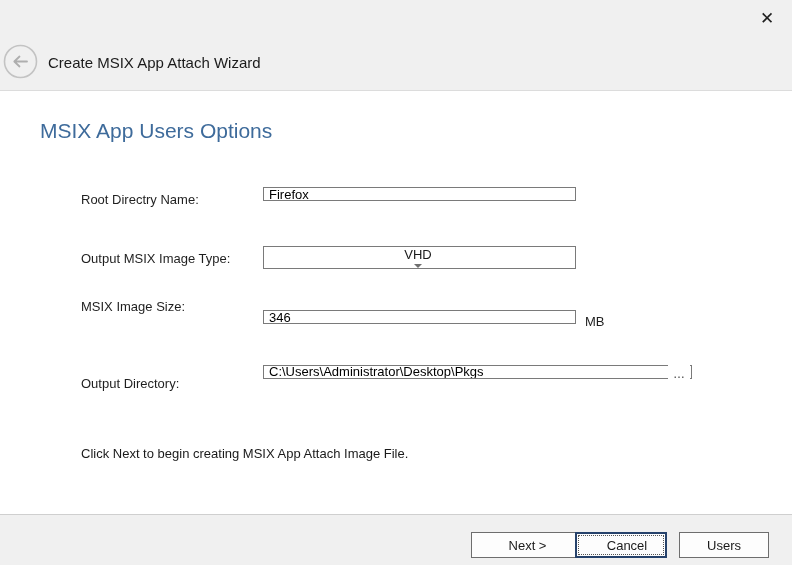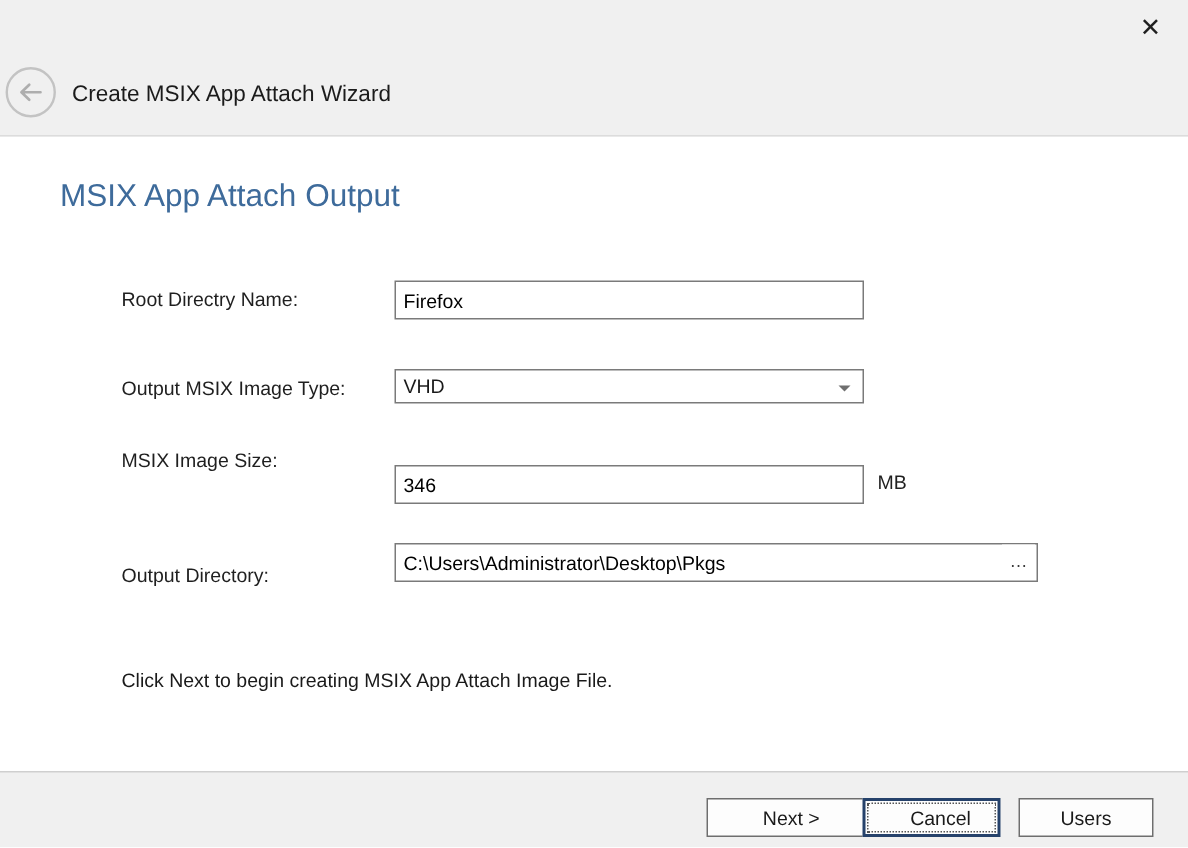--- a/index.html
+++ b/index.html
@@ -72,21 +72,21 @@
   }
   .text-input {
     position: absolute;
     left: 263px;
     height: 14px;
     border: 1px solid #7a7a7a;
     background: #ffffff;
     font-family: "Liberation Sans", sans-serif;
     font-size: 13px;
     color: #000000;
-    padding: 12px 5px;
+    padding: 0 5px;
     outline: none;
   }
   .w-std { width: 313px; }
   .w-wide { width: 429px; }
 
   .combo {
     position: absolute;
     left: 263px;
     width: 313px; height: 23px;
     border: 1px solid #7a7a7a;
@@ -117,21 +117,21 @@
     font-size: 12px;
     color: #3a3a3a;
     cursor: pointer;
     line-height: 16px;
     padding: 0;
   }
 
   .row1-label { top: 192px; }
   .row1-input { top: 187px; }
   .row2-label { top: 251px; }
-  .row2-combo { top: 246px; }
+  .row2-combo { top: 246px; flex-direction: column; }
   .row3-label { top: 299px; text-align: center; }
   .row3-input { top: 310px; }
   .suffix {
     position: absolute;
     left: 585px; top: 314px;
     font-size: 13px;
     color: #1f1f1f;
   }
   .row4-label { top: 376px; }
   .row4-wrap  { top: 362px; }
@@ -183,21 +183,21 @@
     <div class="back-btn">
       <svg width="35" height="35" viewBox="0 0 35 35">
         <circle cx="17.5" cy="17.5" r="16" fill="none" stroke="#c3c3c3" stroke-width="1.6"></circle>
         <path d="M24 17.5 H11.5 M16.5 12.5 L11.3 17.5 L16.5 22.5" fill="none" stroke="#aeaeae" stroke-width="1.8" stroke-linecap="round" stroke-linejoin="round"></path>
       </svg>
     </div>
     <div class="header-title">Create MSIX App Attach Wizard</div>
     <button class="close-btn">✕</button>
   </div>
 
-  <div class="page-heading">MSIX App Attach Output</div>
+  <div class="page-heading">MSIX App Users Options</div>
 
   <label class="field-label row1-label">Root Directry Name:</label>
   <input class="text-input w-std row1-input" type="text" value="Firefox" style="">
 
   <label class="field-label row2-label">Output MSIX Image Type:</label>
   <div class="combo row2-combo">
     <span>VHD</span>
     <span class="combo-arrow"></span>
   </div>
 

